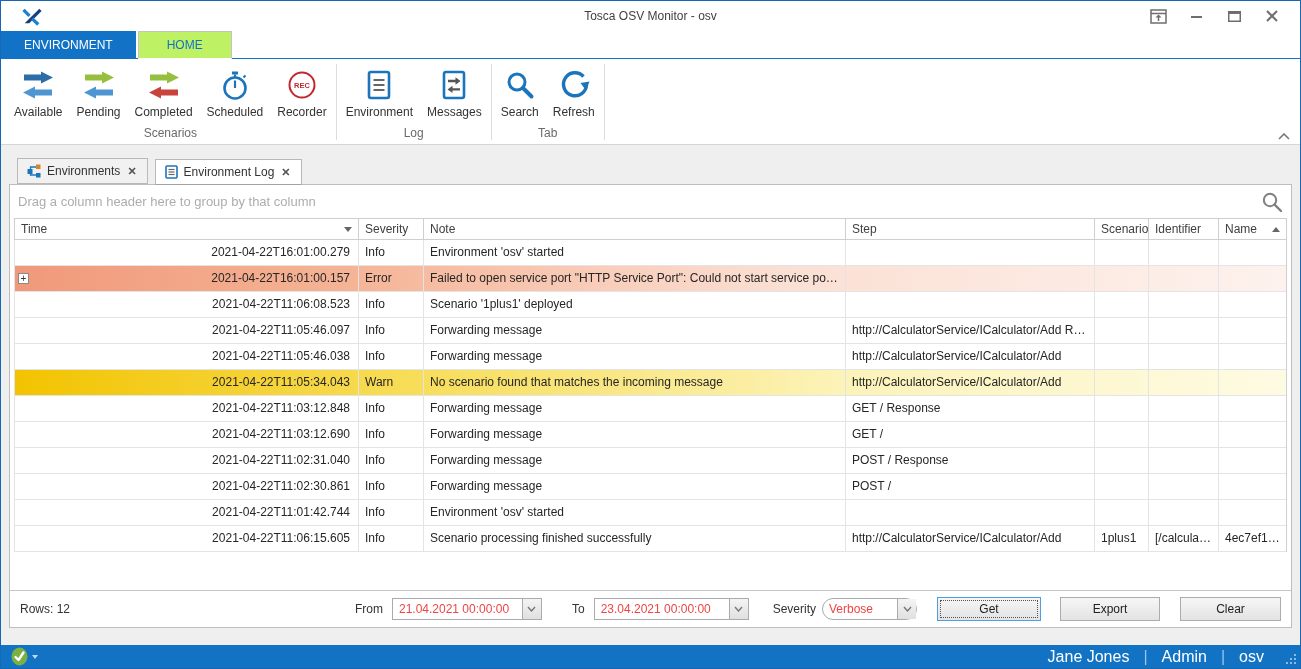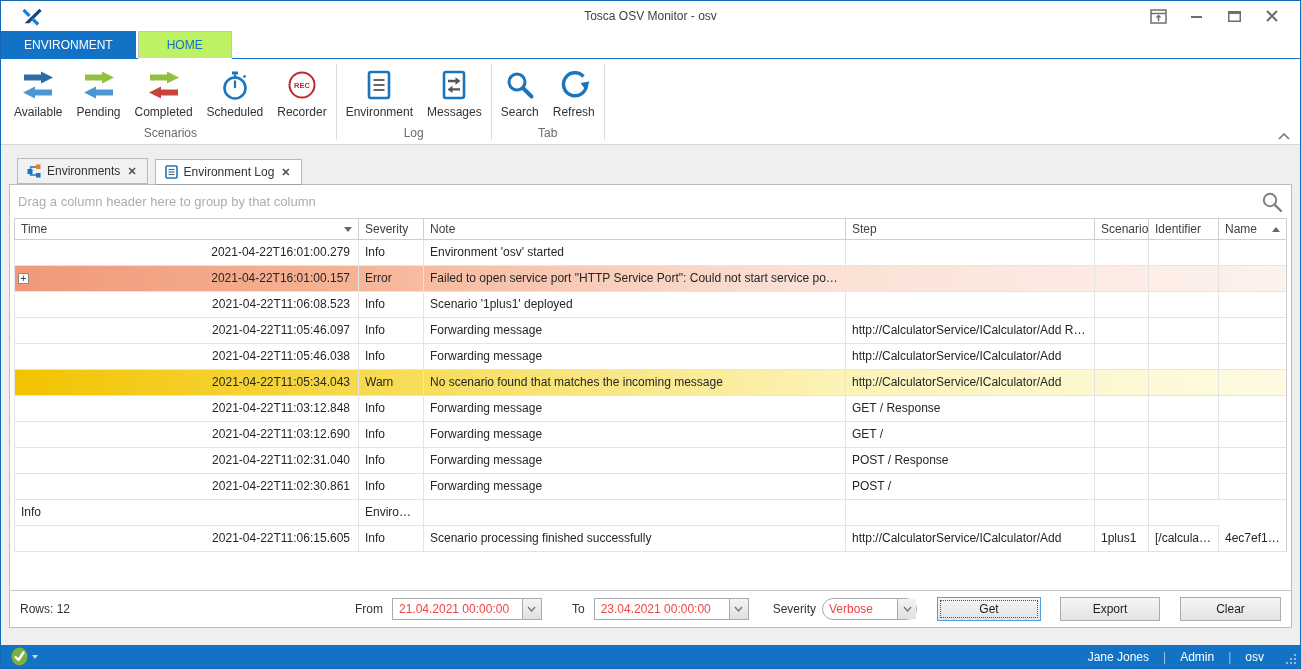--- a/index.html
+++ b/index.html
@@ -74,21 +74,21 @@
   .combo .val { flex:1; font-size:12px; color:#ef4444; padding:3px 6px; white-space:nowrap; overflow:hidden; }
   .combo .dd { width:19px; border-left:1px solid #ABABAB; background:linear-gradient(#F4F4F4,#E0E0E0); display:flex; align-items:center; justify-content:center; }
   .btn { height:24px; background:linear-gradient(#F6F6F6,#E3E3E3); border:1px solid #ACACAC; font-size:12px; color:#222;
          font-family:"Liberation Sans", sans-serif; }
   .btn.focused { border:1px solid #4F9EE3; outline:1px dotted #555; outline-offset:-4px; }
 
   
   .statusbar { height:23px; background:#1273C5; display:flex; align-items:center; padding:0 10px; position:relative; }
   .sb-left { display:flex; align-items:center; gap:4px; }
   .sb-dd { width:0; height:0; border-left:3px solid transparent; border-right:3px solid transparent; border-top:4px solid #BFD9F0; }
-  .sb-right { margin-left:auto; display:flex; align-items:center; gap:14px; color:#fff; font-size:12px; padding-right:26px; }
+  .sb-right { margin-left:auto; display:flex; align-items:center; gap:14px; color:#fff; font-size:16px; padding-right:26px; }
   .sb-sep { color:#9CC3E8; }
   .grip { position:absolute; right:4px; bottom:4px; width:2px; height:2px; background:#8FB9E2;
           box-shadow:0 -8px #8FB9E2, -4px -4px #8FB9E2, 0 -4px #8FB9E2, -8px 0 #8FB9E2, -4px 0 #8FB9E2, 0 0 #8FB9E2; }
 </style>
 </head>
 <body>
 
 <div class="window">
 
   <div class="titlebar">
@@ -396,20 +396,21 @@
             <div class="grid-row">
     <div class="cell time-cell"><span>2021-04-22T11:02:30.861</span></div>
     <div class="cell">Info</div>
     <div class="cell">Forwarding message</div>
     <div class="cell">POST /</div>
     <div class="cell"></div>
     <div class="cell"></div>
     <div class="cell"></div>
   </div>
             <div class="grid-row">
+    <div class="cell time-cell"><span>2021-04-22T11:01:42.744</span></div>
     <div class="cell">Info</div>
     <div class="cell">Environment 'osv' started</div>
     <div class="cell"></div>
     <div class="cell"></div>
     <div class="cell"></div>
     <div class="cell"></div>
   </div>
             <div class="grid-row">
     <div class="cell time-cell"><span>2021-04-22T11:06:15.605</span></div>
     <div class="cell">Info</div>

